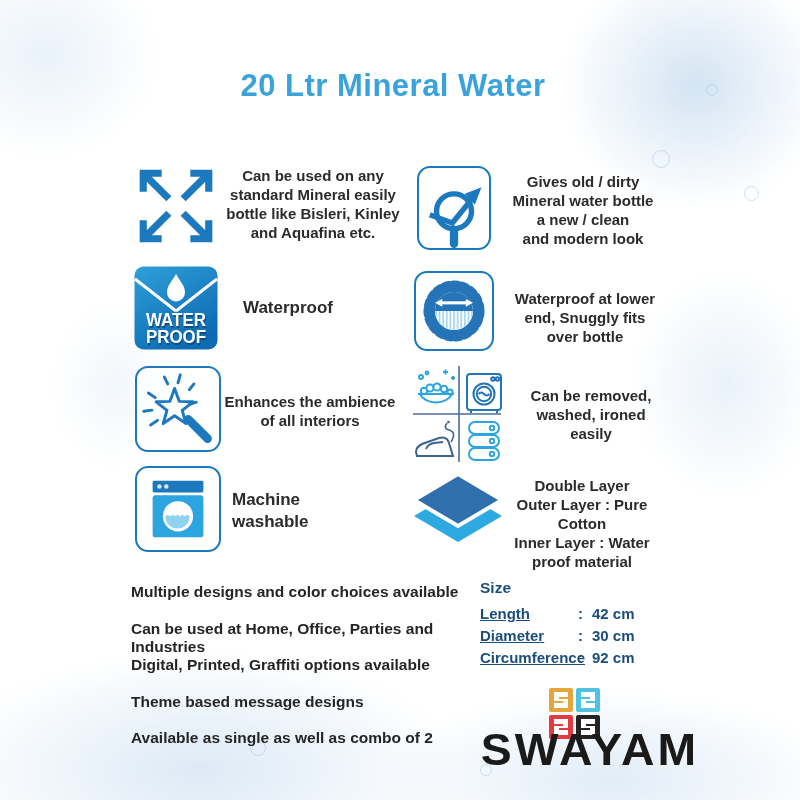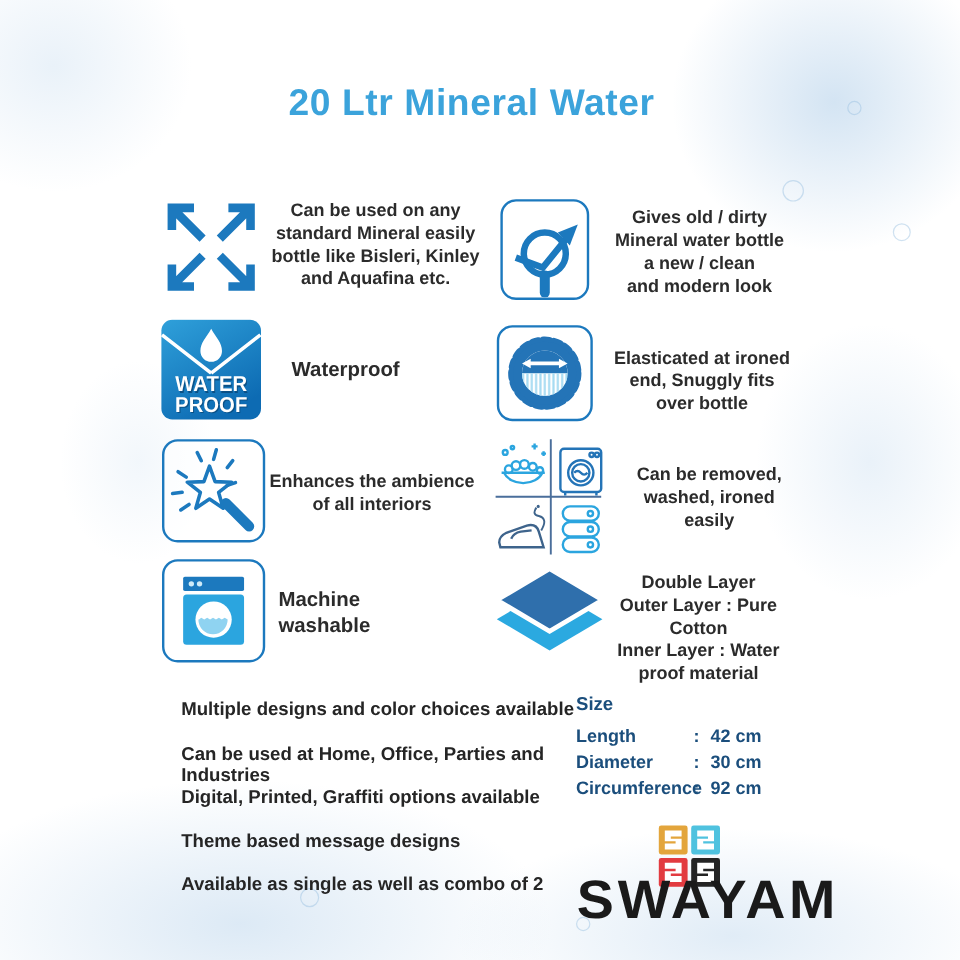--- a/index.html
+++ b/index.html
@@ -20,27 +20,27 @@
   .icon svg{display:block;width:100%;height:100%;}
   
   .wp-badge{position:absolute;left:134px;top:266px;width:84px;height:84px;}
   .wp-text{position:absolute;top:46px;left:0;width:100%;text-align:center;color:#fff;
            font-weight:700;font-size:18px;line-height:16.5px;transform:scaleX(.94);
            letter-spacing:0;text-shadow:1px 1.5px 0 rgba(9,74,125,.85);}
   
   .ftext{position:absolute;text-align:center;font-size:15px;line-height:19px;font-weight:600;color:#2b2b2b;}
   .flabel{position:absolute;text-align:left;font-size:17px;line-height:22px;font-weight:600;color:#2b2b2b;}
   
-  .bullets{position:absolute;left:131px;top:583px;width:340px;margin-left:20px;}
+  .bullets{position:absolute;left:131px;top:583px;width:340px;}
   .bullets div{height:36.5px;font-size:15.5px;font-weight:600;color:#252525;}
   
   .sizeblk{position:absolute;left:480px;top:579px;color:#1B4E7C;}
   .sizeblk .sz-h{font-size:15.5px;font-weight:700;margin-bottom:6px;}
   .sz-row{display:flex;font-size:15px;font-weight:600;line-height:22px;}
-  .sz-row .lab{width:98px;}
+  .sz-row .lab{width:98px;text-decoration:underline;}
   .sz-row .sep{width:14px;}
   
   .logo-grid{position:absolute;left:549px;top:688px;width:51px;height:51px;
              display:grid;grid-template-columns:24px 24px;grid-template-rows:24px 24px;gap:3px;}
   .logo-sq{width:24px;height:24px;border-radius:2px;}
   .logo-sq svg{display:block;width:100%;height:100%;}
   .wordmark{position:absolute;left:450px;top:724px;width:280px;text-align:center;
             font-size:45px;font-weight:800;color:#1A1A1A;letter-spacing:3px;transform:scaleX(1.03);}
 </style>
 </head>
@@ -159,21 +159,21 @@
       <circle cx="42" cy="42" r="30" fill="none" stroke="#2474B7" stroke-width="7.5" stroke-dasharray="5.2 4.8" stroke-linecap="round"></circle>
       <circle cx="42" cy="42" r="25" fill="#ffffff" stroke="#2474B7" stroke-width="8"></circle>
       <path d="M21,42 a21,21 0 0 1 42,0 Z" fill="#2474B7"></path>
       <rect x="21" y="42" width="42" height="21" fill="url(#elstripes)" clip-path="url(#elclip)"></rect>
       <line x1="28" y1="33" x2="56" y2="33" stroke="#ffffff" stroke-width="3.4"></line>
       <polygon points="21,33 29,28.6 29,37.4" fill="#ffffff"></polygon>
       <polygon points="63,33 55,28.6 55,37.4" fill="#ffffff"></polygon>
     </svg>
   </div>
   <div class="ftext" style="left:500px;top:289px;width:170px;">
-    <div>Elasticated at ironed</div>
+    <div>Waterproof at lower</div>
     <div>end, Snuggly fits</div>
     <div>over bottle</div>
   </div>
 
   <div class="icon" style="left:409px;top:364px;width:96px;height:100px;">
     <svg viewBox="0 0 96 100" fill="none">
       <path d="M50,2 V98 M4,50 H92" stroke="#4A6E9B" stroke-width="1.6"></path>
 
       <g stroke="#2BA5DF" stroke-width="2">
         <circle cx="15" cy="27" r="3.2" fill="#fff"></circle>

